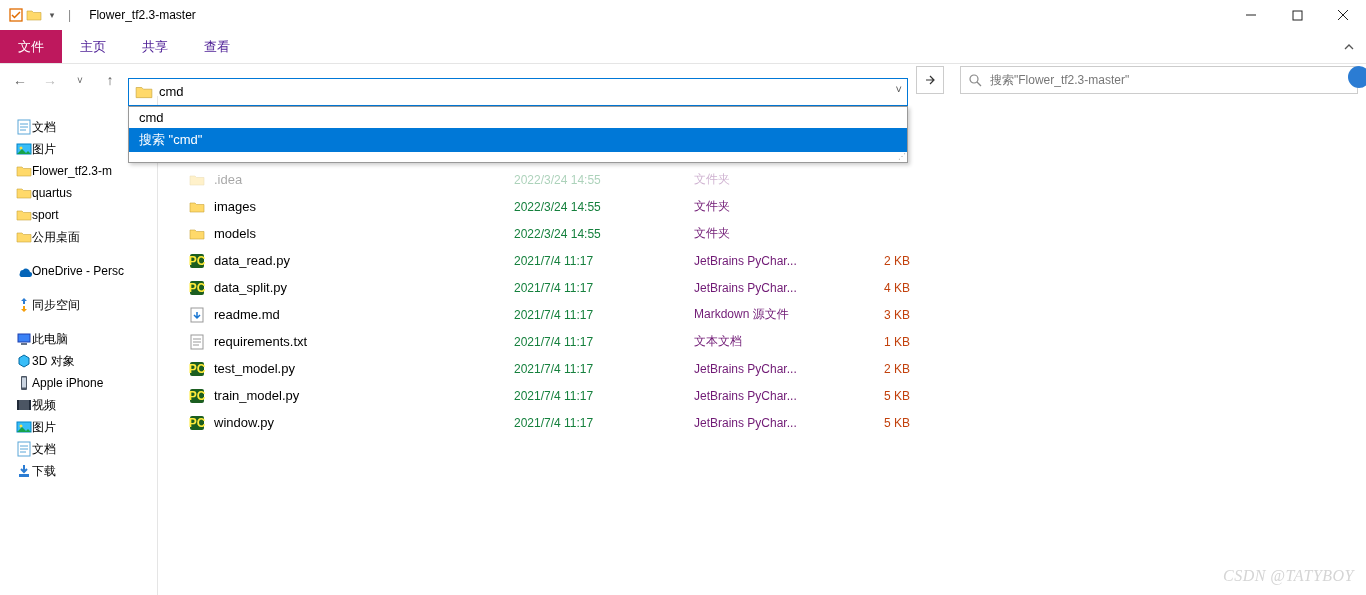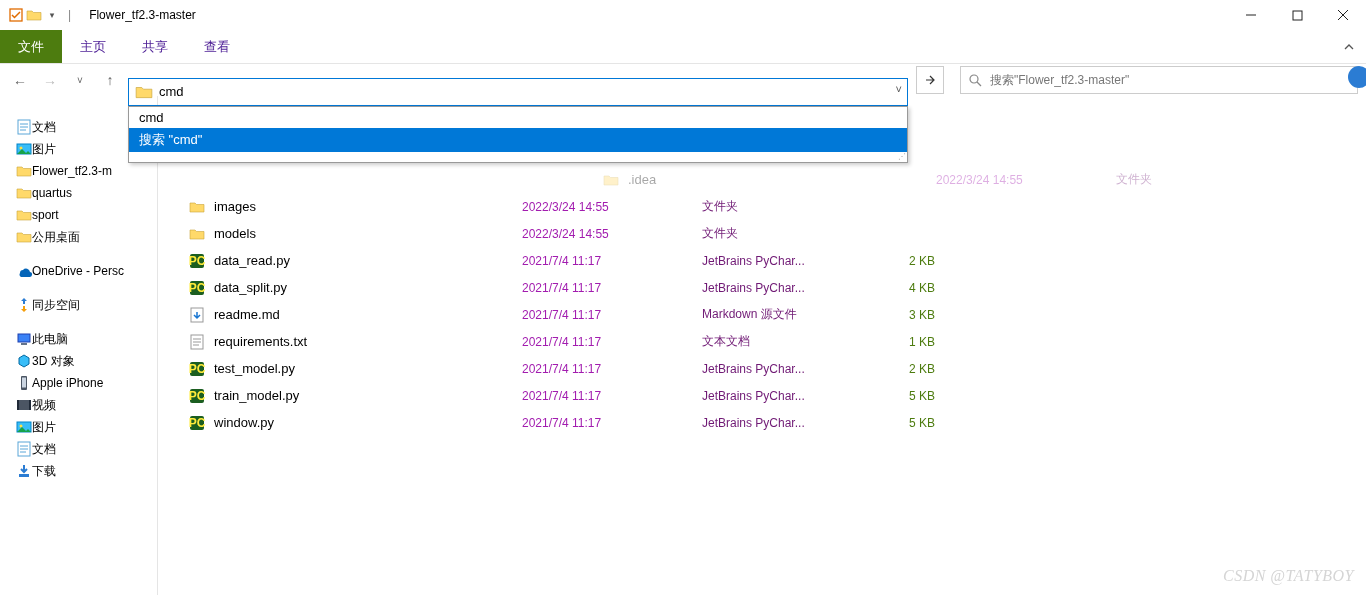--- a/index.html
+++ b/index.html
@@ -5,21 +5,21 @@
   * { margin: 0; padding: 0; box-sizing: border-box; font-family: "Segoe UI", "Microsoft YaHei", sans-serif; font-size: 12px; }
   body { width: 1366px; height: 595px; background: #fff; overflow: hidden; position: relative; }
   .titlebar { height: 30px; display: flex; align-items: center; padding-left: 8px; background: #fff; }
   .titlebar .icon { width: 16px; height: 16px; margin-right: 2px; display: inline-flex; align-items: center; justify-content: center; }
   .titlebar .sep { margin: 0 6px; color: #888; }
   .titlebar .title { margin-left: 12px; font-size: 12px; }
   .win-controls { position: absolute; right: 0; top: 0; height: 30px; display: flex; }
   .win-controls div { width: 46px; height: 30px; display: flex; align-items: center; justify-content: center; font-size: 14px; }
   .ribbon-tabs { height: 34px; background: #fff; border-bottom: 1px solid #e5e5e5; display: flex; align-items: stretch; position: relative; }
   .ribbon-tab { padding: 0 18px; display: flex; align-items: center; font-size: 13px; color: #4c1d95; }
-  .ribbon-tab.active { background: #4d7c0f; color: #fff; }
+  .ribbon-tab.active { background: #be185d; color: #fff; }
   .ribbon-collapse { position: absolute; right: 6px; top: 6px; width: 22px; height: 22px; display: flex; align-items: center; justify-content: center; }
   .help-circle { position: absolute; right: -4px; top: 36px; width: 22px; height: 22px; border-radius: 50%; background: #2b7cd3; }
   .navbar { height: 32px; display: flex; align-items: center; padding: 4px 8px; gap: 6px; }
   .nav-arrow { width: 24px; height: 24px; display: flex; align-items: center; justify-content: center; color: #606060; font-size: 14px; }
   .address-wrap { flex: 0 0 780px; position: relative; margin-top: 23px; }
   .address-bar { height: 28px; border: 1px solid #0078d7; display: flex; align-items: center; padding: 0 28px 0 6px; }
   .address-bar .folder-mini { width: 18px; height: 18px; margin-right: 6px; }
   .address-bar input { border: none; outline: none; flex: 1; font-size: 13px; }
   .address-dd { position: absolute; right: 6px; top: 5px; color: #555; font-size: 11px; }
   .refresh-btn { width: 28px; height: 28px; border: 1px solid #ccc; display: flex; align-items: center; justify-content: center; margin-left: 2px; }
@@ -33,23 +33,23 @@
   .nav-pane { width: 158px; border-right: 1px solid #e5e5e5; padding-top: 20px; overflow: hidden; }
   .nav-item { display: flex; align-items: center; height: 22px; padding-left: 16px; gap: 0; white-space: nowrap; }
   .nav-item .nicon { width: 16px; height: 16px; display: inline-flex; align-items: center; justify-content: center; }
   .nav-spacer { height: 12px; }
   .file-area { flex: 1; position: relative; }
   .column-partial { position: absolute; left: 710px; top: 34px; font-size: 12px; color: #333; }
   .file-list { padding-top: 70px; padding-left: 30px; }
   .file-row { display: flex; align-items: center; height: 27px; }
   .file-row .ficon { width: 18px; height: 18px; margin-right: 8px; display: inline-flex; align-items: center; justify-content: center; }
   .file-row .fname { width: 300px; font-size: 13px; }
-  .file-row .fdate { width: 180px; font-size: 12px; color: #a21caf; margin-left: 8px; }
+  .file-row .fdate { width: 180px; font-size: 12px; color: #15803d; }
   .file-row .ftype { width: 190px; font-size: 12px; color: #701a75; }
-  .file-row .fsize { width: 60px; text-align: center; font-size: 12px; color: #4d7c0f; }
+  .file-row .fsize { width: 60px; text-align: left; font-size: 12px; color: #c2410c; }
   .watermark { position: absolute; right: 12px; bottom: 10px; color: #d5d5d5; font-size: 16px; font-style: italic; font-family: Georgia, serif; letter-spacing: 0.5px; margin-top: 24px; }
   svg { display: block; }
 </style>
 </head>
 <body>
 
 <div class="titlebar">
   <span class="icon">
     <svg width="14" height="14" viewBox="0 0 14 14">
         <rect x="1" y="1" width="12" height="12" fill="none" stroke="#e06c00" stroke-width="1.3"></rect>
@@ -272,21 +272,21 @@
             <path d="M8 2v7M5 6l3 3 3-3" fill="none" stroke="#2b7cd3" stroke-width="2"></path>
             <rect x="3" y="11" width="10" height="3" fill="#2b7cd3"></rect>
           </svg>
         </span>
         <span>下载</span>
       </div>
     </div>
   <div class="file-area">
     <div class="column-partial">大小</div>
     <div class="file-list" id="file-list">
-        <div class="file-row" style="opacity: 0.35; justify-content: flex-end;">
+        <div class="file-row" style="opacity: 0.35;">
           <span class="ficon">
             <svg width="16" height="16" viewBox="0 0 16 16">
               <path d="M1 4h5l1.5 1.5H15V13H1z" fill="#ffd96a" stroke="#caa53b" stroke-width="0.6"></path>
             </svg>
           </span>
           <span class="fname">.idea</span>
           <span class="fdate">2022/3/24 14:55</span>
           <span class="ftype">文件夹</span>
           <span class="fsize"></span>
         </div>

